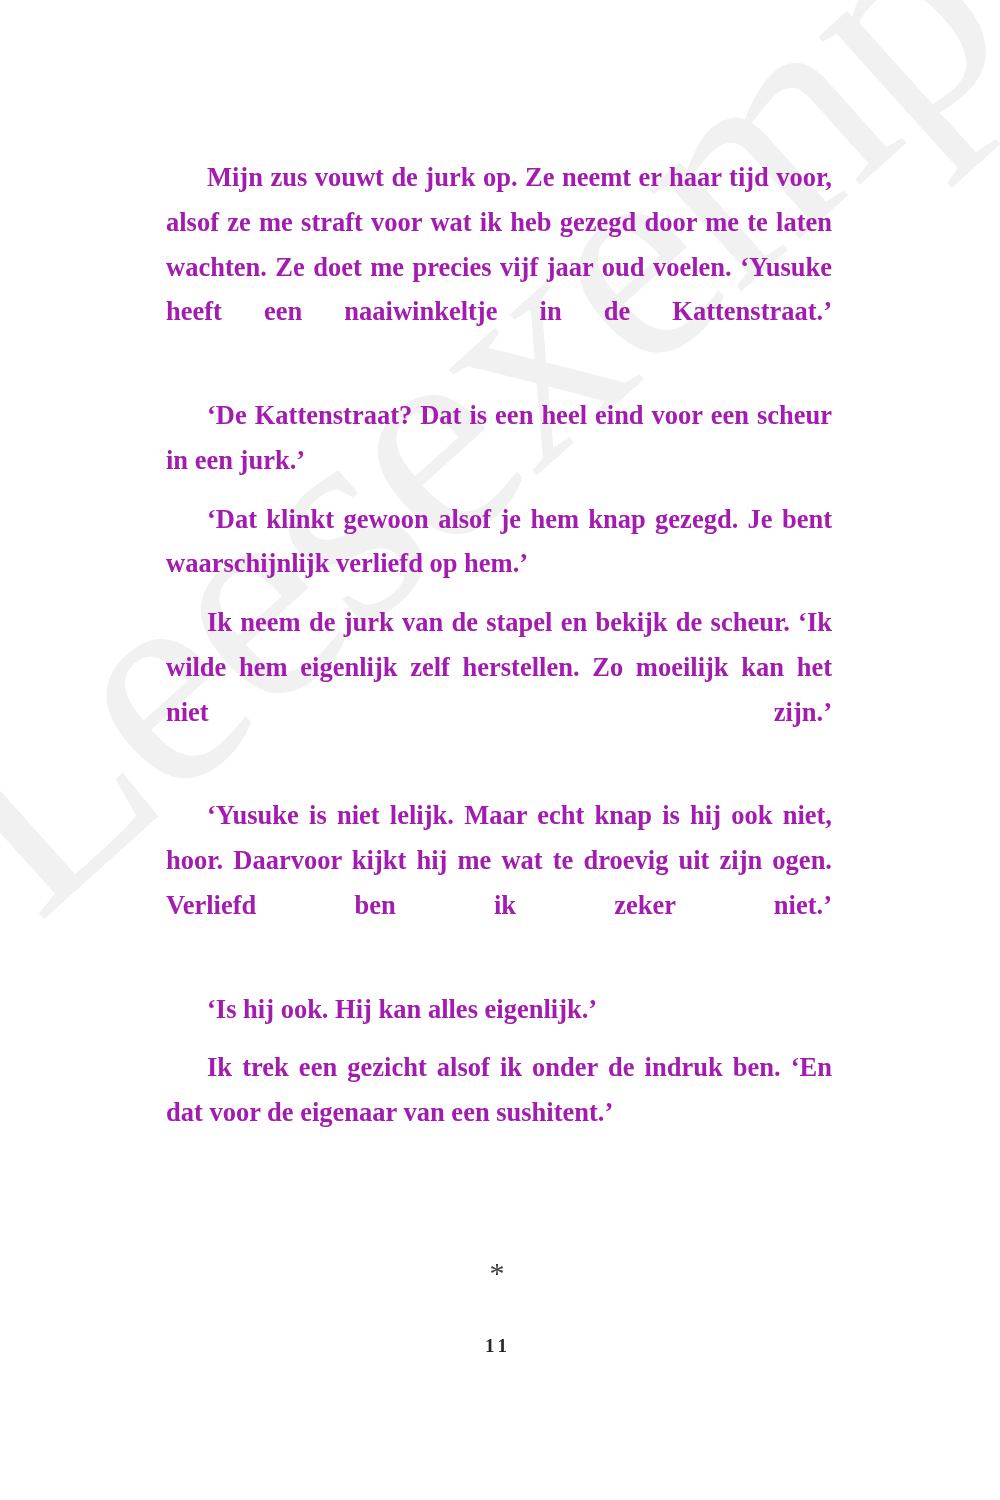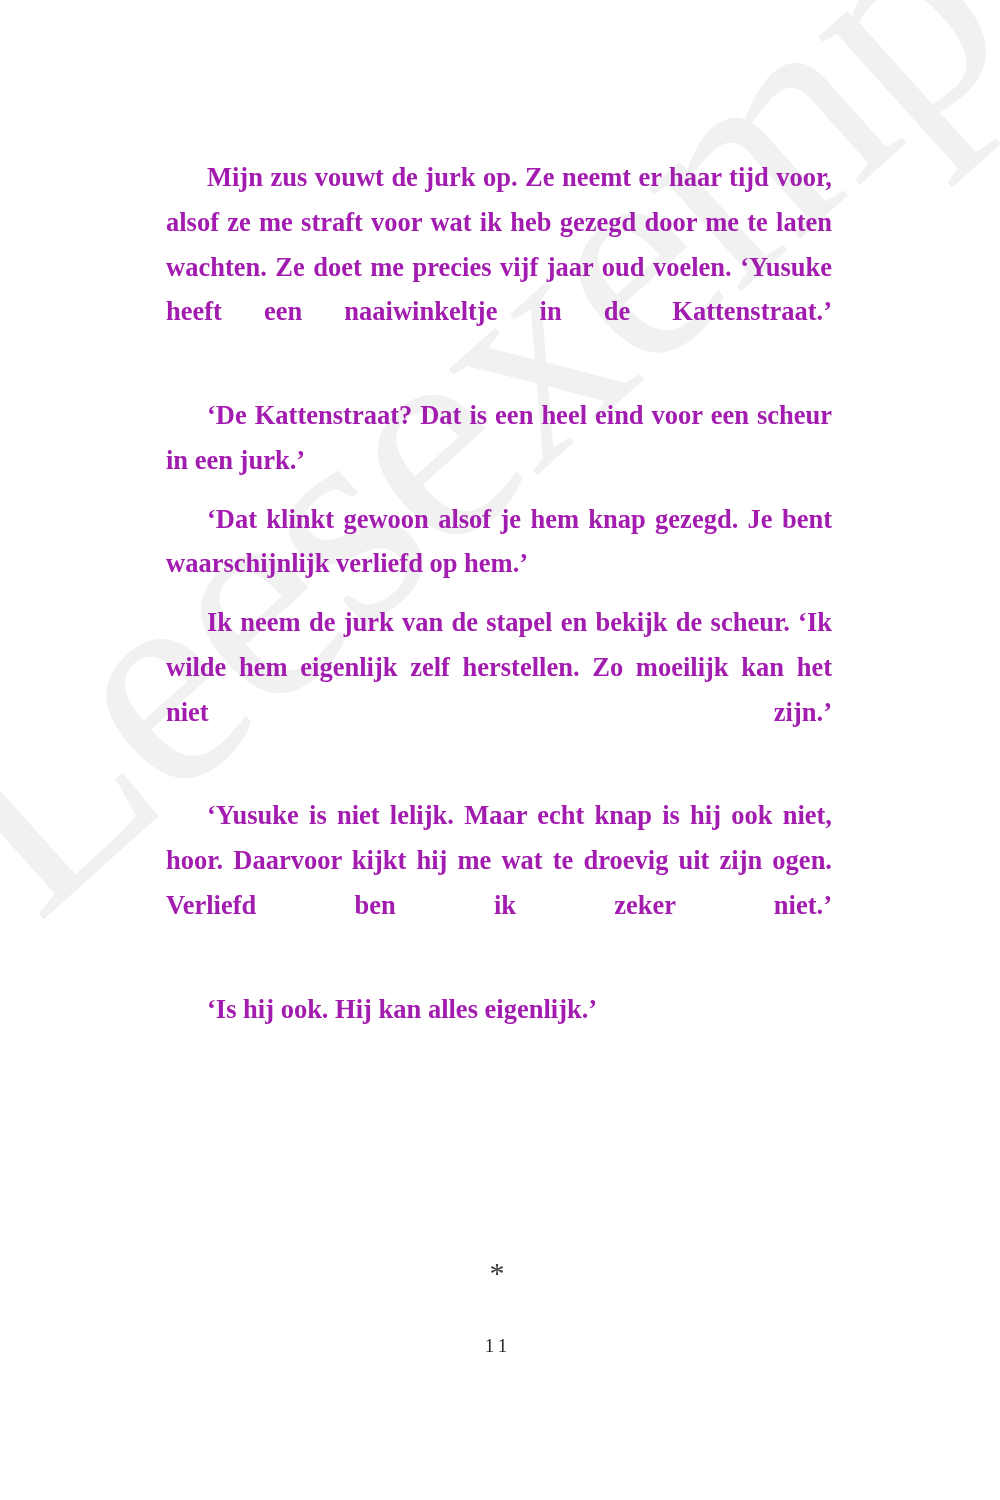--- a/index.html
+++ b/index.html
@@ -99,38 +99,40 @@
   }
   .folio .num {
     display: inline-block;
     font-family: "Liberation Serif", "DejaVu Serif", serif;
     font-size: 19px;
     line-height: 1;
     letter-spacing: 4px;
     color: #27272a;
     font-variant-numeric: oldstyle-nums;
     transform: translateX(-2px);
+    font-weight: bold;
   }
 </style>
 </head>
 <body>
 
 <div class="page">
 
   <div class="watermark-layer">
     <div class="watermark-text">Leesexemplaar</div>
   </div>
 
   <div class="textblock">
     <p class="para">Mijn zus vouwt de jurk op. Ze neemt er haar tijd voor, alsof ze me straft voor wat ik heb gezegd door me te laten wachten. Ze doet me precies vijf jaar oud voelen. ‘Yusuke heeft een naaiwinkeltje in de Kattenstraat.’</p>
     <p class="para short">‘De Kattenstraat? Dat is een heel eind voor een scheur in een jurk.’</p>
     <p class="para short">‘Dat klinkt gewoon alsof je hem knap gezegd. Je bent waarschijnlijk verliefd op hem.’</p>
     <p class="para">Ik neem de jurk van de stapel en bekijk de scheur. ‘Ik wilde hem eigenlijk zelf herstellen. Zo moeilijk kan het niet zijn.’</p>
     <p class="para">‘Yusuke is niet lelijk. Maar echt knap is hij ook niet, hoor. Daarvoor kijkt hij me wat te droevig uit zijn ogen. Verliefd ben ik zeker niet.’</p>
     <p class="para short">‘Is hij ook. Hij kan alles eigenlijk.’</p>
+    <p class="para short">Ik trek een gezicht alsof ik onder de indruk ben. ‘En dat voor de eigenaar van een sushitent.’</p>
   </div>
 
   <div class="scene-break">
     <span class="glyph">*</span>
   </div>
 
   <div class="folio">
     <span class="num">11</span>
   </div>
 

